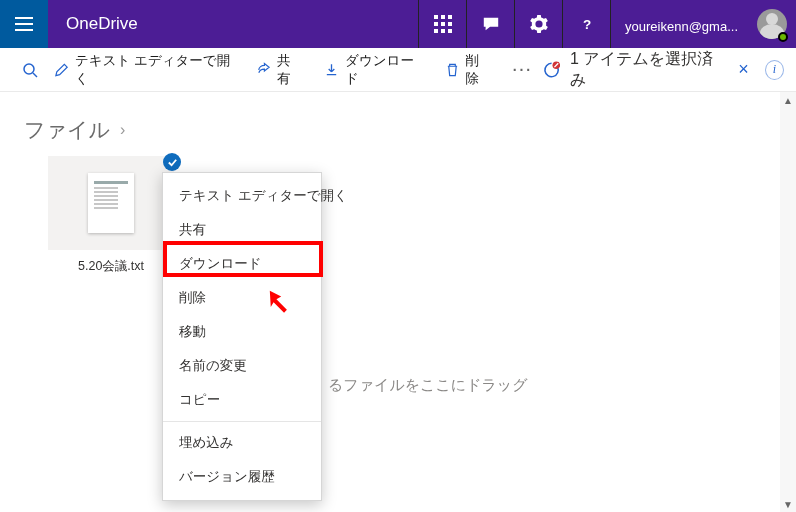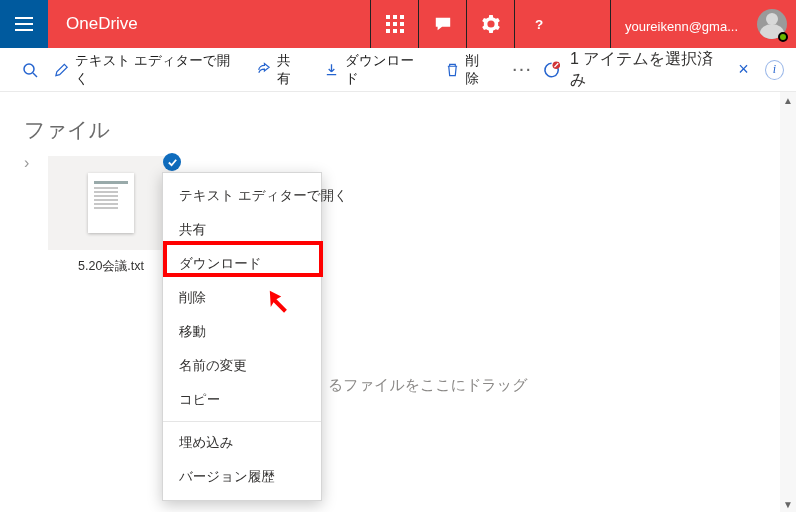--- a/index.html
+++ b/index.html
@@ -1,28 +1,28 @@
 <!DOCTYPE html>
 <html><head>
 <meta charset="utf-8">
 <style>
   * { box-sizing: border-box; margin: 0; padding: 0; }
   html, body { width: 796px; height: 512px; font-family: "Segoe UI", "Yu Gothic UI", "Meiryo", sans-serif; font-size: 14px; overflow: hidden; background: #fff; }
   
   .header {
-    height: 48px; background: #ef4444; color: #fff; display: flex; align-items: stretch;
+    height: 48px; background: #4c1d95; color: #fff; display: flex; align-items: stretch;
   }
   .header .cell { display: flex; align-items: center; justify-content: center; }
   .waffle-btn { width: 48px; background:#005a9e; cursor:pointer; }
   .waffle-btn svg { width: 20px; height: 20px; }
   .brand { padding: 0 18px; font-size: 17px; font-weight: 500; display:flex; align-items:center; flex: 0 0 auto; }
   .header-spacer { flex: 1; }
   .hicon { width: 48px; border-left: 1px solid #222; cursor:pointer; }
   .hicon svg { width: 18px; height: 18px; }
-  .user-email { padding: 4px 10px 0 14px; border-left: 1px solid #222; display:flex; align-items:center; font-size:13px; max-width: 140px; white-space:nowrap; overflow:hidden;margin-left:48px; }
+  .user-email { padding: 4px 10px 0 14px; border-left: 1px solid #222; display:flex; align-items:center; font-size:13px; max-width: 140px; white-space:nowrap; overflow:hidden; }
   .avatar-wrap { width: 48px; display:flex; align-items:center; justify-content:center; position:relative; }
   .avatar { width: 30px; height: 30px; border-radius: 50%; background:#9a9a9a; position:relative; overflow:hidden; }
   .avatar::before { content:""; position:absolute; width:12px; height:12px; background:#d8d8d8; border-radius:50%; top:4px; left:9px;}
   .avatar::after  { content:""; position:absolute; width:24px; height:18px; background:#d8d8d8; border-radius:50% 50% 0 0; top:15px; left:3px;}
   .presence { position:absolute; width:10px; height:10px; background:#6bb700; border:2px solid #000; border-radius:50%; bottom:6px; right:8px;}
   
   .cmdbar {
     height: 44px; border-bottom: 1px solid #eaeaea; display:flex; align-items:center;
     padding: 0 12px 0 18px; color:#323130; position:relative;
   }
@@ -31,21 +31,21 @@
   .cmd svg { width:16px; height:16px; }
   .cmd-search { padding: 0 4px; }
   .overflow-dots { letter-spacing:2px; font-weight:bold; color:#666; padding:0 10px; cursor:pointer;}
   .cmdbar .right { margin-left:auto; display:flex; align-items:center; gap:10px; }
   .sync-icon { width:18px; height:18px; }
   .sel-label { font-size:16px; color:#323130;}
   .close-x { width:24px; height:24px; display:flex; align-items:center; justify-content:center; cursor:pointer; color:#2564cf; font-size:18px;}
   .info-i  { width:20px; height:20px; display:flex; align-items:center; justify-content:center; cursor:pointer; color:#2564cf; border:1.5px solid #2564cf78; border-radius:50%; font-size:12px; font-style:italic; font-family:serif;}
   
   .body-area { position:relative; padding: 24px 24px 0 24px; height: calc(512px - 48px - 44px); }
-  .breadcrumb { font-size:21px; color:#323130; display:flex; gap:10px;flex-direction:column;}
+  .breadcrumb { font-size:21px; color:#323130; display:flex; align-items:center; gap:10px;}
   .breadcrumb .sep { color:#9a9a9a; font-size:16px;}
   .breadcrumb .root { color:#6b6b6b; }
   
   .tile { position:absolute; left: 48px; top: 64px; width: 126px; text-align:center; }
   .tile .thumb-wrap { position:relative; width:126px; height:94px; background:#f3f2f1; display:flex; align-items:center; justify-content:center; }
   .tile .page { width:46px; height:60px; background:#fff; box-shadow:0 1px 3px rgba(0,0,0,.25); position:relative; }
   .tile .page::before{content:""; position:absolute; left:6px; right:6px; top:8px; height:3px; background:#9aa;}
   .tile .page::after{content:""; position:absolute; left:6px; right:16px; top:14px; height:2px; background:#c7c7c7; box-shadow:0 4px 0 #c7c7c7,0 8px 0 #c7c7c7,0 12px 0 #c7c7c7,0 16px 0 #c7c7c7,0 20px 0 #c7c7c7;}
   .tile .check { position:absolute; top:-3px; right:-7px; width:18px; height:18px; background:#0f6cbd; border-radius:50%; display:flex; align-items:center; justify-content:center;}
   .tile .check svg{width:11px;height:11px;}

